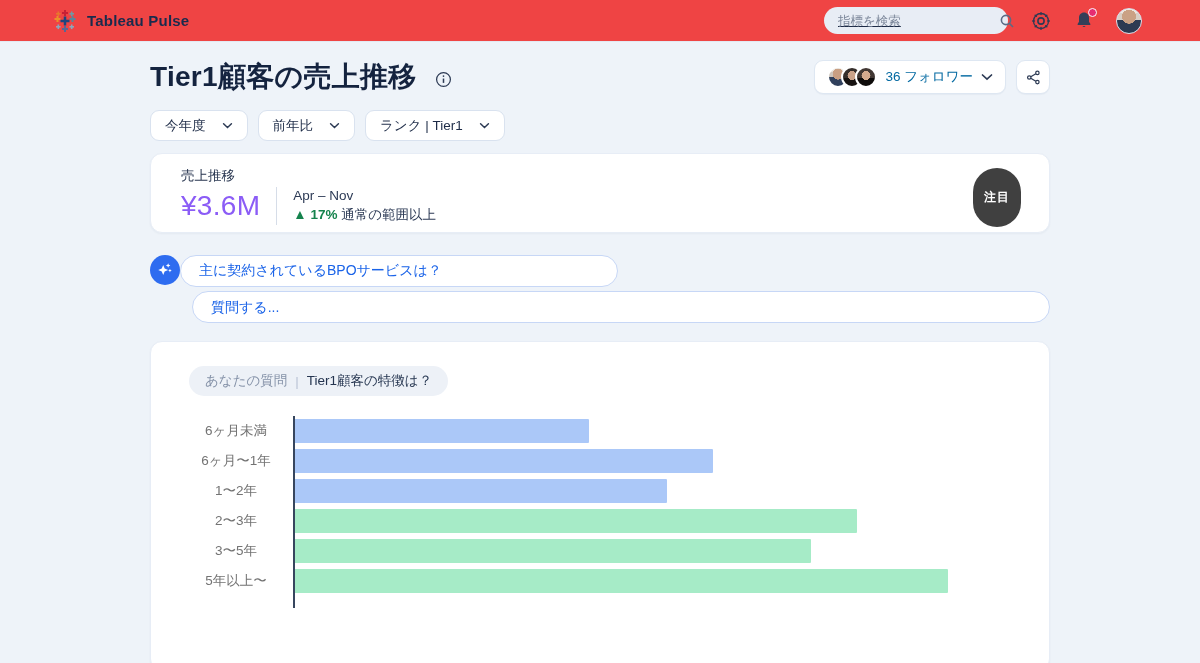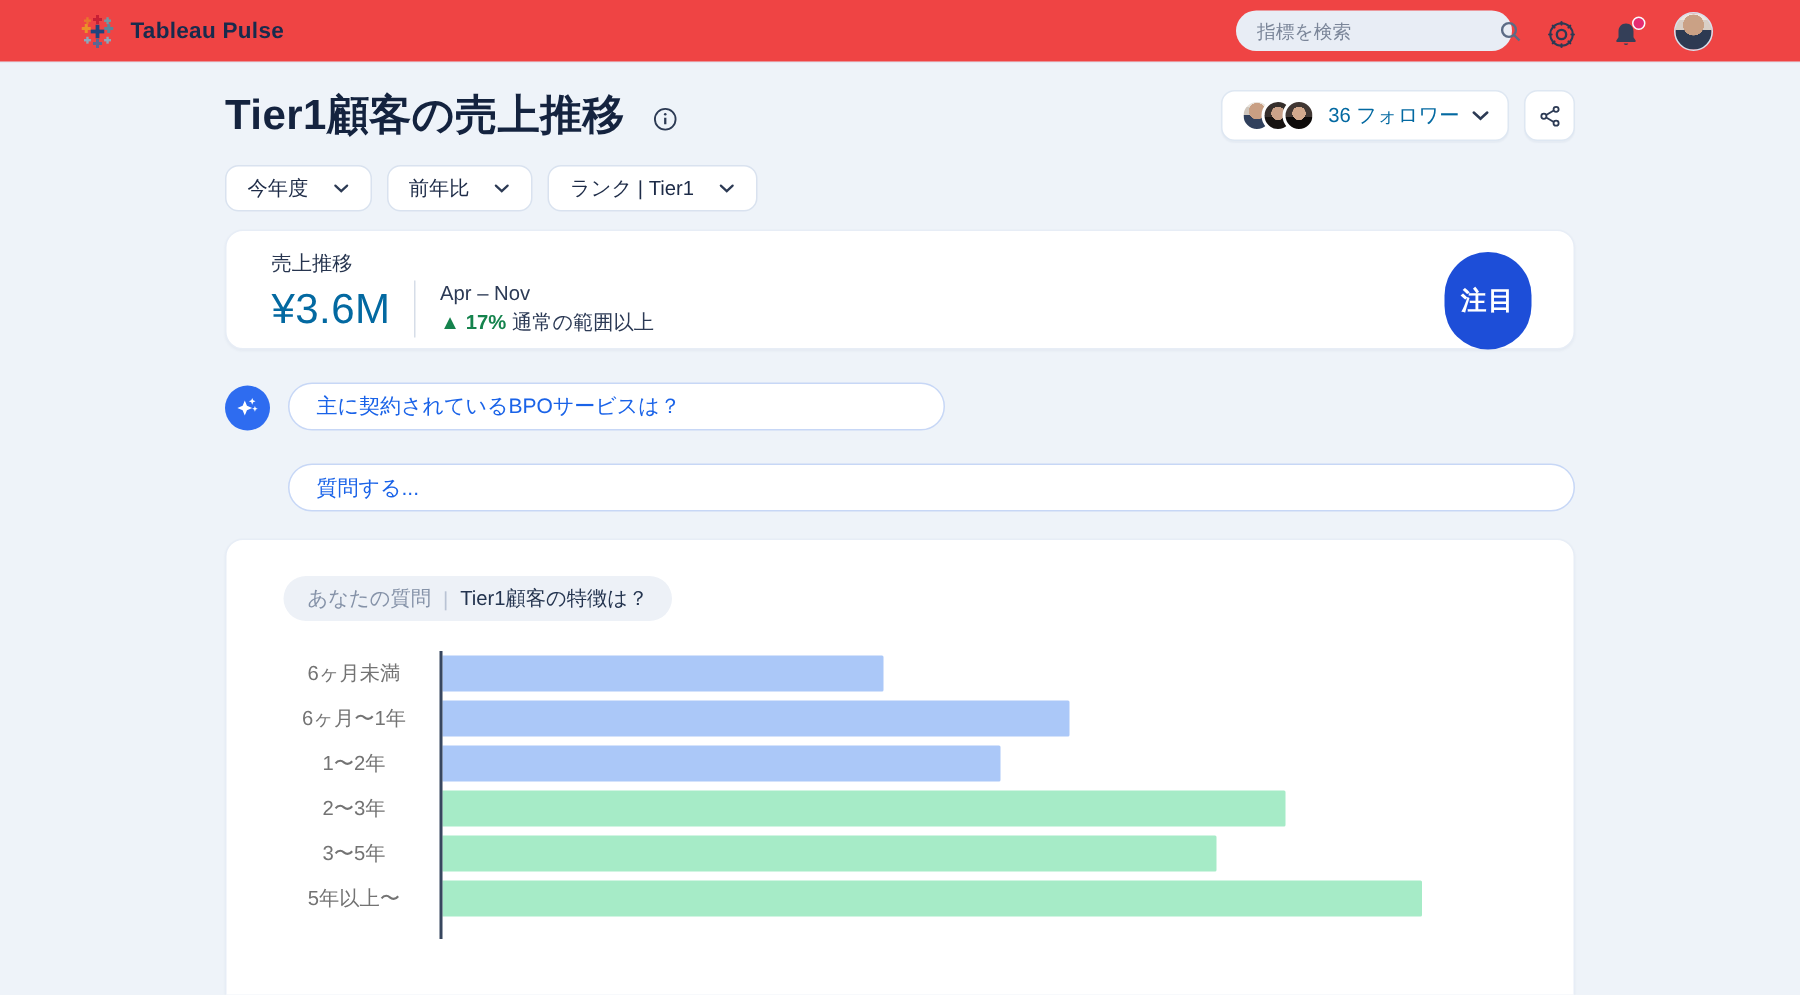--- a/index.html
+++ b/index.html
@@ -9,21 +9,21 @@
     background:#eef3f9;
     color:#1c2a45;
   }
   
   .topbar {
     height:42px; background:#ef4444; border-bottom:1px solid #e3e9f3;
     display:flex; align-items:center; padding:0 58px 0 52px;
   }
   .brand { display:flex; align-items:center; gap:9px; }
   .brand-title { font-size:15px; font-weight:700; color:#182b4d; letter-spacing:.2px; }
-  .topbar-right { margin-left:auto; display:flex; align-items:flex-end; gap:22px; }
+  .topbar-right { margin-left:auto; display:flex; align-items:center; gap:22px;text-decoration:underline; }
   .search-pill {
     width:184px; height:27px; background:#e8edf5; border-radius:14px;
     display:flex; align-items:center; padding:0 10px 0 14px;
   }
   .search-pill input {
     border:none; outline:none; background:transparent; flex:1;
     font-size:12.5px; color:#46536b; font-family:inherit;
   }
   .search-pill input::placeholder { color:#7b8699; }
   .icon-btn { background:none; border:none; cursor:pointer; display:flex; align-items:center; position:relative; padding:0; }
@@ -74,43 +74,43 @@
     font-size:13.5px; color:#1d2b47; font-family:inherit;
   }
   
   .metric-card {
     position:relative; margin-top:12px; background:#fff; border:1px solid #e7edf6;
     border-radius:12px; height:80px; padding:13px 28px 0 30px;
     box-shadow:0 1px 2px rgba(30,50,90,.05);
   }
   .metric-name { font-size:13.5px; color:#27354f; font-weight:500; }
   .metric-row { display:flex; align-items:center; margin-top:2px; }
-  .metric-value { font-size:28px; color:#0369a1; font-weight:500; letter-spacing:.3px; }
+  .metric-value { font-size:28px; color:#8b5cf6; font-weight:500; letter-spacing:.3px; }
   .metric-divider { width:1px; height:38px; background:#d6dde8; margin:0 16px; }
   .metric-period { font-size:13.5px; color:#2c3a55; }
   .metric-delta { font-size:13.5px; color:#2c3a55; margin-top:3px; }
   .delta-up { color:#15834d; font-weight:700; }
   .focus-badge {
-    position:absolute; top:14px; right:28px; background:#1d4ed8; color:#fff;
-    font-size:17px; font-weight:700; border-radius:999px; padding:21px 11px; letter-spacing:1px;
+    position:absolute; top:14px; right:28px; background:#404040; color:#fff;
+    font-size:12px; font-weight:700; border-radius:999px; padding:21px 11px; letter-spacing:1px;
   }
   
   .ask-block { margin-top:22px; }
-  .ask-row { display:flex; align-items:flex-end; gap:12px; }
+  .ask-row { display:flex; align-items:flex-start; }
   .ai-orb {
     width:30px; height:30px; border-radius:50%; background:#2e6cf0; flex:none;
     display:flex; align-items:center; justify-content:center; cursor:pointer; border:none;
   }
   .chip {
     background:#fff; border:1px solid #c7d7f6; border-radius:17px; height:32px;
     display:flex; align-items:center; padding:0 18px; font-size:14px; color:#1a63e8;
     cursor:pointer; font-family:inherit; white-space:nowrap;
   }
   .chip.wide { width:438px; }
-  .ask-input-row { margin-left:42px; margin-top:22px; }
+  .ask-input-row { margin-left:42px; margin-top:4px; }
   .ask-input {
     width:858px; height:32px; background:#fff; border:1px solid #c7d7f6; border-radius:17px;
     padding:0 18px; font-size:14px; color:#1a63e8; font-family:inherit; outline:none; display:block;
   }
   .ask-input::placeholder { color:#1a63e8; }
   
   .qa-card {
     margin-top:18px; background:#fff; border:1px solid #e7edf6; border-radius:12px;
     padding:24px 38px 30px 38px; box-shadow:0 1px 2px rgba(30,50,90,.05); min-height:330px;
   }

